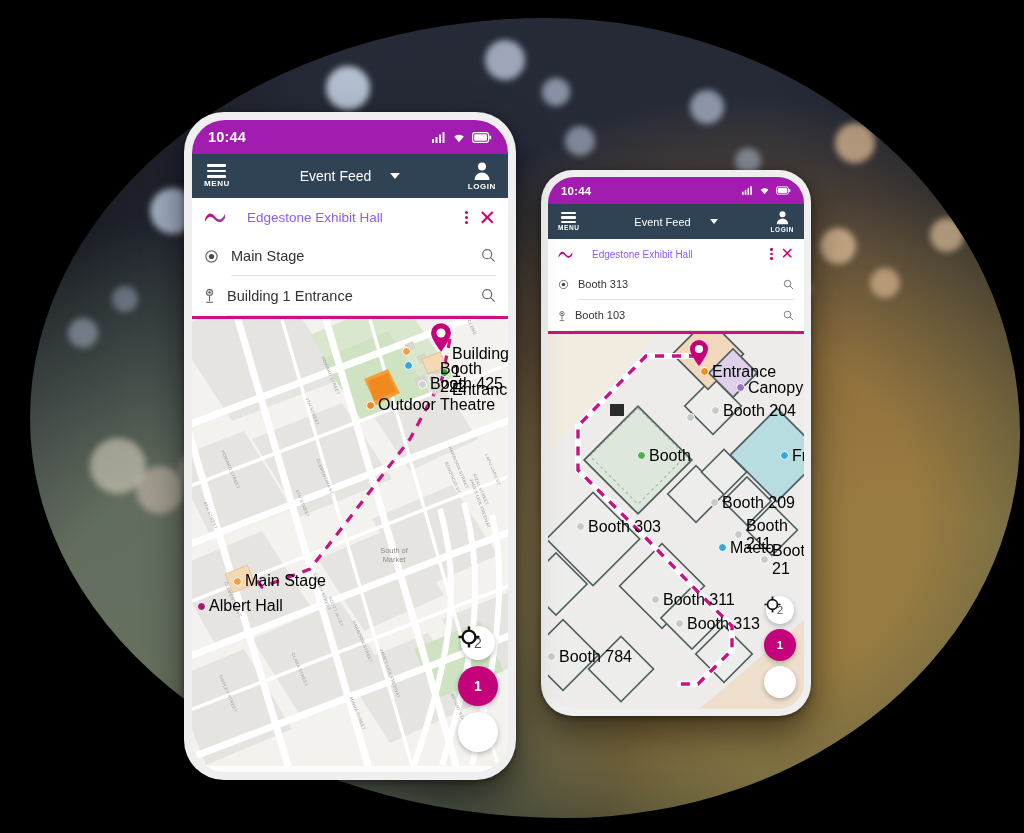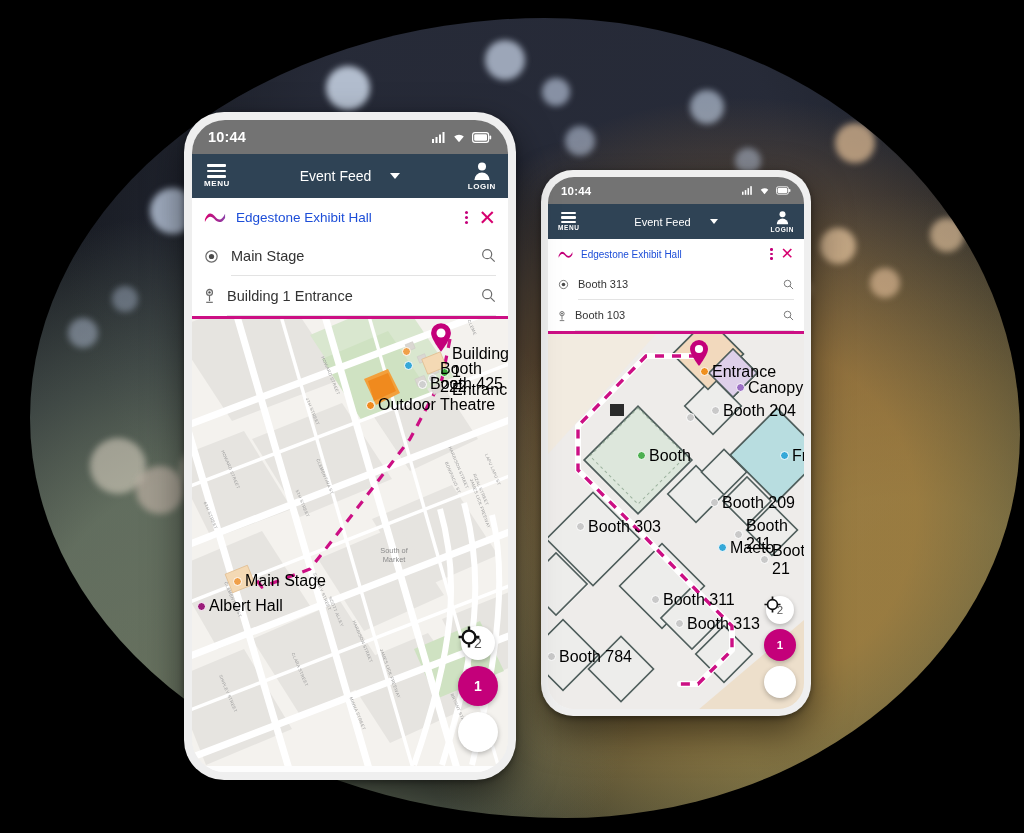--- a/index.html
+++ b/index.html
@@ -34,21 +34,21 @@
   .phone .screen {
     position: absolute; overflow: hidden; background: #fff;
   }
   .phone1 { left: 184px; top: 112px; width: 332px; height: 668px; border-radius: 40px; padding: 8px; }
   .phone1 .screen { left: 8px; top: 8px; width: 316px; height: 652px; border-radius: 33px; }
   .phone2 { left: 541px; top: 170px; width: 270px; height: 546px; border-radius: 32px; padding: 7px; }
   .phone2 .screen { left: 7px; top: 7px; width: 256px; height: 532px; border-radius: 26px; }
 
   
   .statusbar {
-    background: #737373; color: #fff; display: flex; align-items: center;
+    background: #a21caf; color: #fff; display: flex; align-items: center;
     justify-content: space-between; padding: 0 16px;
   }
   .p1 .statusbar { height: 34px; font-size: 14.5px; }
   .p2 .statusbar { height: 27px; font-size: 11.5px; padding: 0 13px; }
   .sb-time { font-weight: 600; letter-spacing: .2px; }
   .sb-icons { display: flex; align-items: center; gap: 6px; }
 
   
   .appbar {
     background: #2f4355; color: #fff; display: flex; align-items: center;
@@ -68,21 +68,21 @@
   .p2 .hdr-title { font-size: 11px; }
   .caret { width: 0; height: 0; border-left: 5px solid transparent; border-right: 5px solid transparent;
     border-top: 6px solid #fff; }
   .p2 .caret { border-left-width: 4px; border-right-width: 4px; border-top-width: 5px; }
 
   
   .panel { background: #fff; }
   .venue-row { display: flex; align-items: center; }
   .p1 .venue-row { height: 38px; padding: 0 12px; gap: 10px; }
   .p2 .venue-row { height: 30px; padding: 0 10px; gap: 8px; }
-  .venue-name { flex: 1; color: #1d4ed8; }
+  .venue-name { flex: 1; color: #8b5cf6; margin-left: 11px; }
   .p1 .venue-name { font-size: 13.5px; }
   .p2 .venue-name { font-size: 10px; }
   .kebab { display: flex; flex-direction: column; gap: 2px; cursor: pointer; }
   .kebab i { width: 3px; height: 3px; background: #c4007a; border-radius: 50%; display: block; }
   .p2 .kebab i { width: 2.4px; height: 2.4px; }
   .xbtn { color: #d6006f; font-weight: 400; line-height: 1; }
   .p1 .xbtn { font-size: 21px; }
   .p2 .xbtn { font-size: 16px; }
 
   .field-row { display: flex; align-items: center; }

